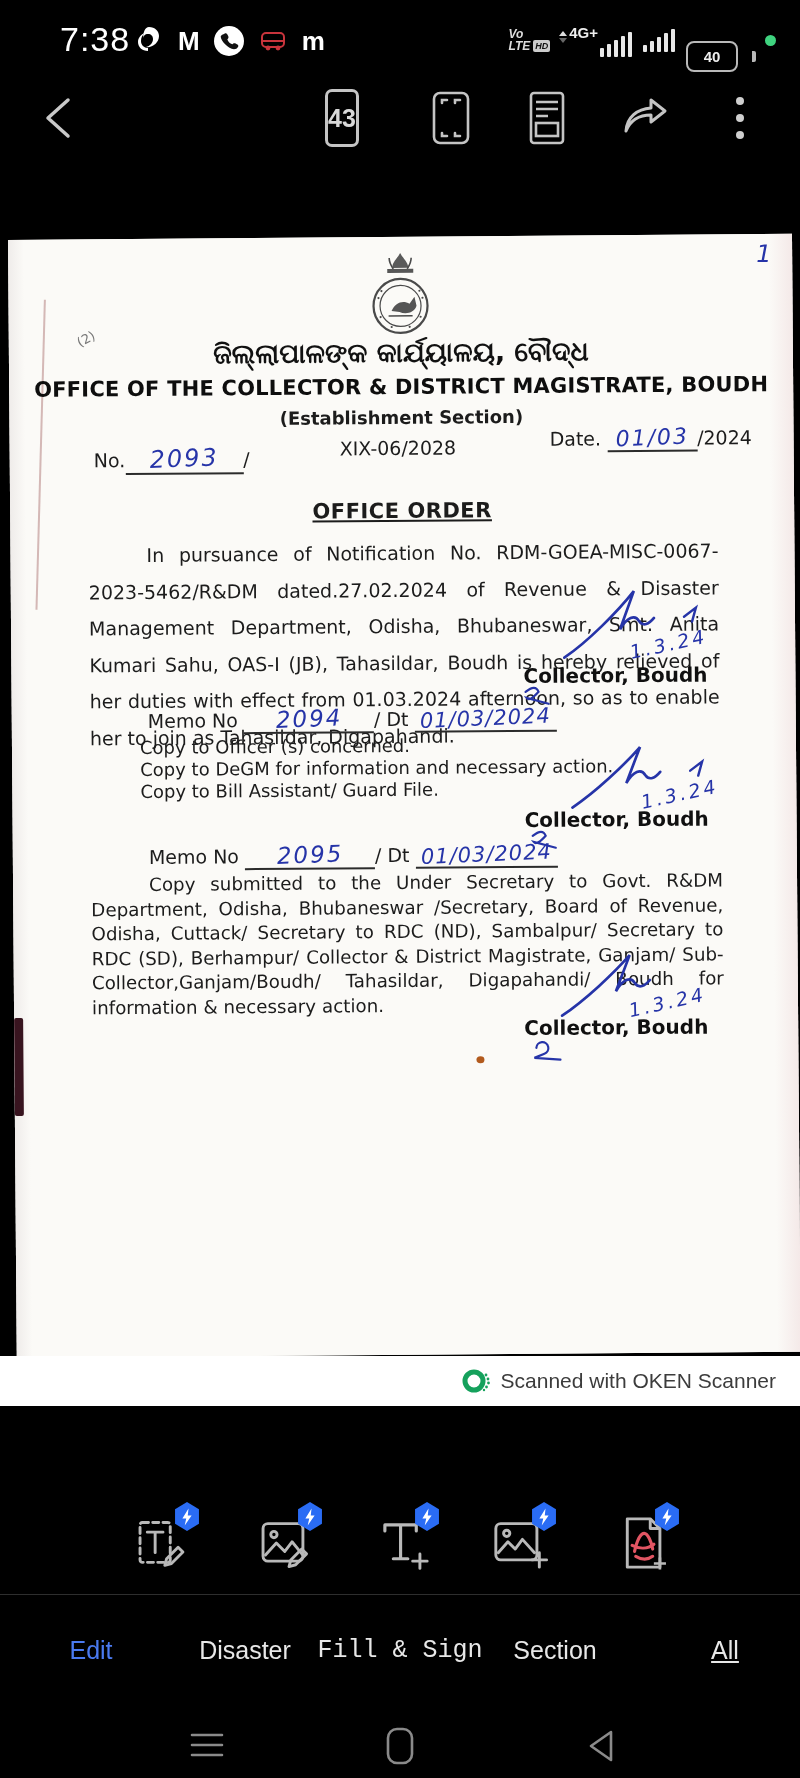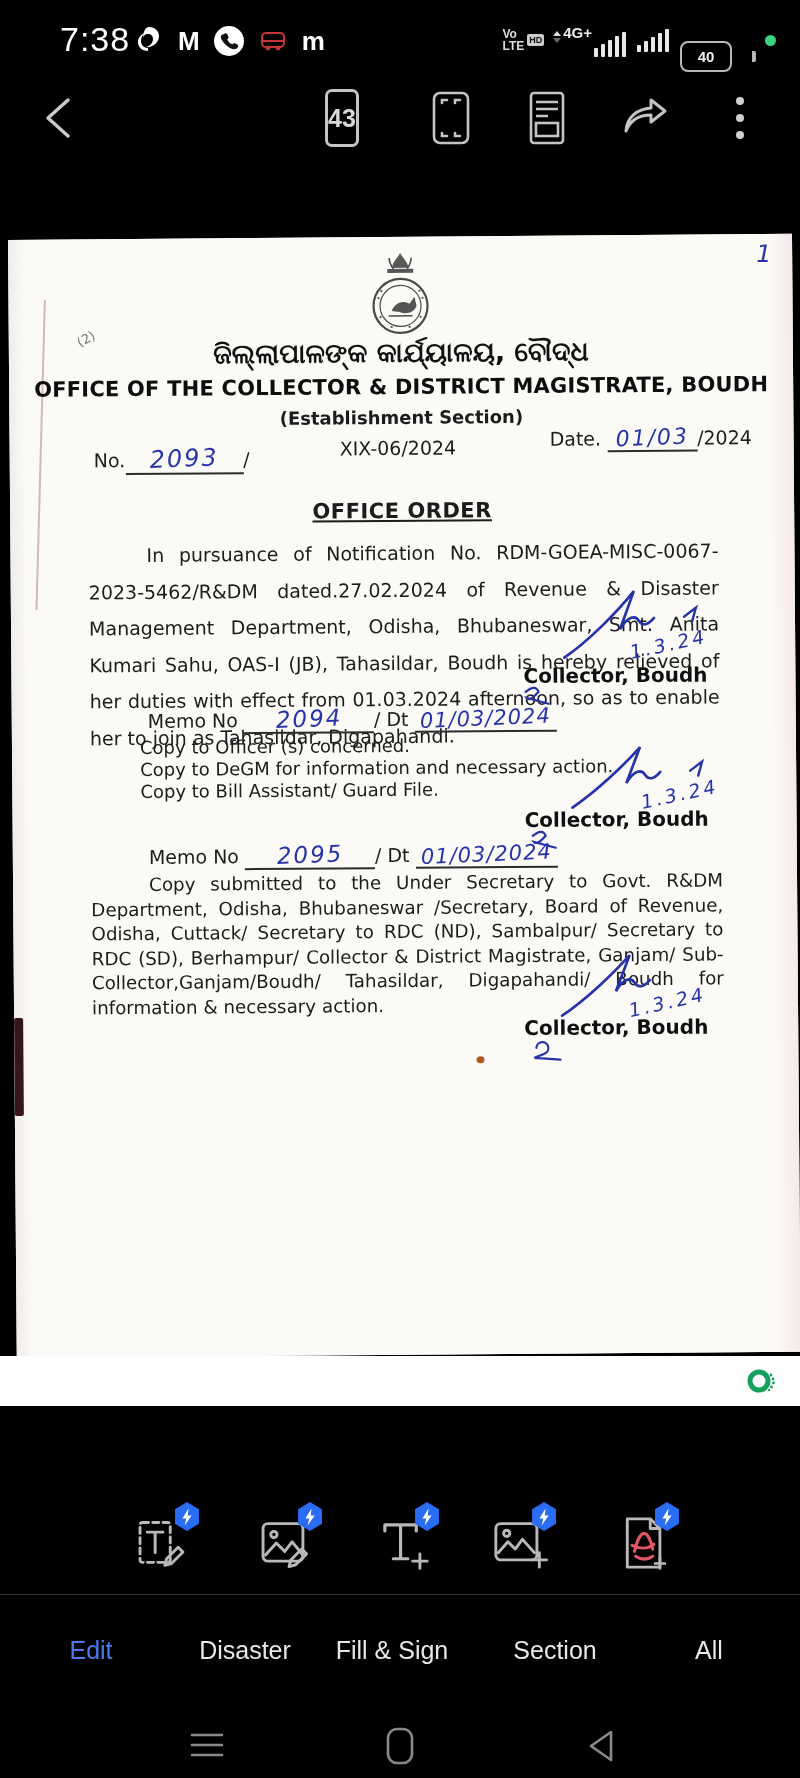--- a/index.html
+++ b/index.html
@@ -7,29 +7,29 @@
           font-family:"Liberation Sans",sans-serif;}
 
   
   .status-bar{position:absolute;left:4px;top:0;width:800px;height:80px;}
   .time{position:absolute;left:56px;top:20px;font-size:34px;color:#fff;font-weight:500;letter-spacing:1px;}
   .notif-icons{position:absolute;left:130px;top:24px;display:flex;gap:14px;align-items:center;height:34px;}
   .notif-icons .glyph{color:#fff;font-weight:700;font-size:26px;line-height:34px;}
   .call-badge{width:30px;height:30px;border-radius:50%;background:#fff;display:flex;align-items:center;justify-content:center;}
   .redbus-badge{width:30px;height:30px;display:flex;align-items:center;justify-content:center;}
   .sb-right{position:absolute;right:28px;top:18px;display:flex;align-items:center;gap:9px;height:44px;}
-  .volte{display:flex;align-items:center;gap:3px;}
+  .volte{display:flex;align-items:flex-end;gap:3px;font-style:italic;}
   .volte .txt{color:#ddd;font-size:12px;font-weight:700;line-height:12px;text-align:left;}
   .hd-chip{color:#111;background:#ccc;font-size:9px;font-weight:700;border-radius:2px;padding:1px 2px;}
   .net-group{display:flex;align-items:flex-end;gap:2px;}
   .updown{display:flex;flex-direction:column;gap:2px;margin-bottom:14px;}
   .tri-up{width:0;height:0;border-left:4px solid transparent;border-right:4px solid transparent;border-bottom:5px solid #ddd;}
   .tri-down{width:0;height:0;border-left:4px solid transparent;border-right:4px solid transparent;border-top:5px solid #666;}
   .net-label{color:#eee;font-size:15px;font-weight:700;margin-bottom:16px;}
-  .battery{display:flex;align-items:center;gap:20px;margin-top:32px;}
+  .battery{display:flex;align-items:center;gap:14px;margin-top:32px;}
   .battery .shell{width:48px;height:27px;border:2.5px solid #b9b9b9;border-radius:8px;display:flex;align-items:center;justify-content:center;color:#eee;font-size:15px;font-weight:600;}
   .battery .nub{width:4px;height:11px;background:#b9b9b9;border-radius:0 2px 2px 0;}
   .cam-dot{width:11px;height:11px;border-radius:50%;background:#3fd37f;}
 
   
   .app-toolbar{position:absolute;left:0;top:86px;width:800px;height:70px;}
   .tb-item{position:absolute;top:0;height:64px;display:flex;align-items:center;justify-content:center;}
   .page-badge{width:42px;height:52px;border:3px solid #c4c4c4;border-radius:7px;color:#d8d8d8;
               font-size:25px;font-weight:600;display:flex;align-items:center;justify-content:center;}
 
@@ -225,21 +225,21 @@
       </svg>
     </div>
 
     <div class="doc-abs center odia-title" style="top:100px;">ଜିଲ୍ଲାପାଳଙ୍କ କାର୍ଯ୍ୟାଳୟ, ବୌଦ୍ଧ</div>
     <div class="doc-abs center office-title" style="top:138px;">OFFICE OF THE COLLECTOR &amp; DISTRICT MAGISTRATE, BOUDH</div>
     <div class="doc-abs center section-line" style="top:170px;">(Establishment Section)</div>
 
     <div class="doc-abs hdr-row" style="left:84px;top:206px;">
       <span>No.</span><span class="fill-line" style="width:118px;"><span class="hand" style="font-size:24px;">2093</span></span><span>/</span>
     </div>
-    <div class="doc-abs hdr-row" style="left:330px;top:200px;">XIX-06/2024</div>
+    <div class="doc-abs hdr-row" style="left:330px;top:200px;">XIX-06/2028</div>
     <div class="doc-abs hdr-row" style="left:540px;top:190px;">
       <span>Date.</span> <span class="fill-line" style="width:90px;"><span class="hand" style="font-size:22px;">01/03</span></span><span>/2024</span>
     </div>
 
     <div class="doc-abs center office-order" style="top:262px;">OFFICE ORDER</div>
 
     <div class="doc-abs para" style="left:78px;top:298px;width:630px;text-indent:58px;">In pursuance of Notification No. RDM-GOEA-MISC-0067-2023-5462/R&amp;DM dated.27.02.2024 of Revenue &amp; Disaster Management Department, Odisha, Bhubaneswar, Smt. Anita Kumari Sahu, OAS-I (JB), Tahasildar, Boudh is hereby relieved of her duties with effect from 01.03.2024 afternoon, so as to enable her to join as Tahasildar, Digapahandi.</div>
 
     <div class="doc-abs" style="left:545px;top:352px;">
       <svg width="155" height="78" viewBox="0 0 155 78">
@@ -300,20 +300,21 @@
     <svg width="30" height="30" viewBox="0 0 30 30">
       <circle cx="13" cy="15" r="9" fill="none" stroke="#15a15c" stroke-width="5"></circle>
       <g fill="#15a15c">
           <circle cx="25" cy="9" r="1.4"></circle>
           <circle cx="27" cy="13" r="1.4"></circle>
           <circle cx="27.5" cy="17" r="1.4"></circle>
           <circle cx="25.5" cy="21" r="1.4"></circle>
           <circle cx="23" cy="24" r="1.2"></circle>
         </g>
     </svg>
+    <span class="scan-text">Scanned with OKEN Scanner</span>
   </div>
 
   <div class="tool-btn" style="left:134px;">
     <svg width="58" height="58" viewBox="0 0 48 48">
         <g fill="none" stroke="#b9b9b9" stroke-width="2.4" stroke-linecap="round">
           <rect x="5" y="7" width="25" height="33" rx="2" stroke-dasharray="5 3.5"></rect>
           <path d="M11 15h13M17.5 15v17"></path>
           <path d="M27 37l9.5-9.5 4 4L31 41l-5.5 1.5z" stroke-linejoin="round"></path>
         </g>
       </svg>
@@ -383,23 +384,23 @@
         <svg width="16" height="20" viewBox="0 0 20 26">
           <polygon points="12,2 4,15 9,15 7,24 16,11 11,11" fill="#fff"></polygon>
         </svg>
       </span>
   </div>
 
   <div class="divider"></div>
 
   <div class="tab active" style="left:91px;">Edit</div>
   <div class="tab" style="left:245px;">Disaster</div>
-  <div class="tab" style="left:392px;">Fill &amp; Sign</div>
+  <div class="tab" style="left:400px;font-family:Liberation Mono, monospace;">Fill &amp; Sign</div>
   <div class="tab" style="left:555px;">Section</div>
-  <div class="tab" style="left:709px;">All</div>
+  <div class="tab" style="left:725px;text-decoration:underline;">All</div>
 
   <div class="nav-icon" style="left:183px;">
     <svg width="36" height="28" viewBox="0 0 36 28">
         <g stroke="#8a8a8a" stroke-width="2.6" stroke-linecap="round">
           <path d="M3 3h30M3 13h30M3 23h30"></path>
         </g>
       </svg>
   </div>
   <div class="nav-icon" style="left:376px;">
     <svg width="30" height="40" viewBox="0 0 30 40">

